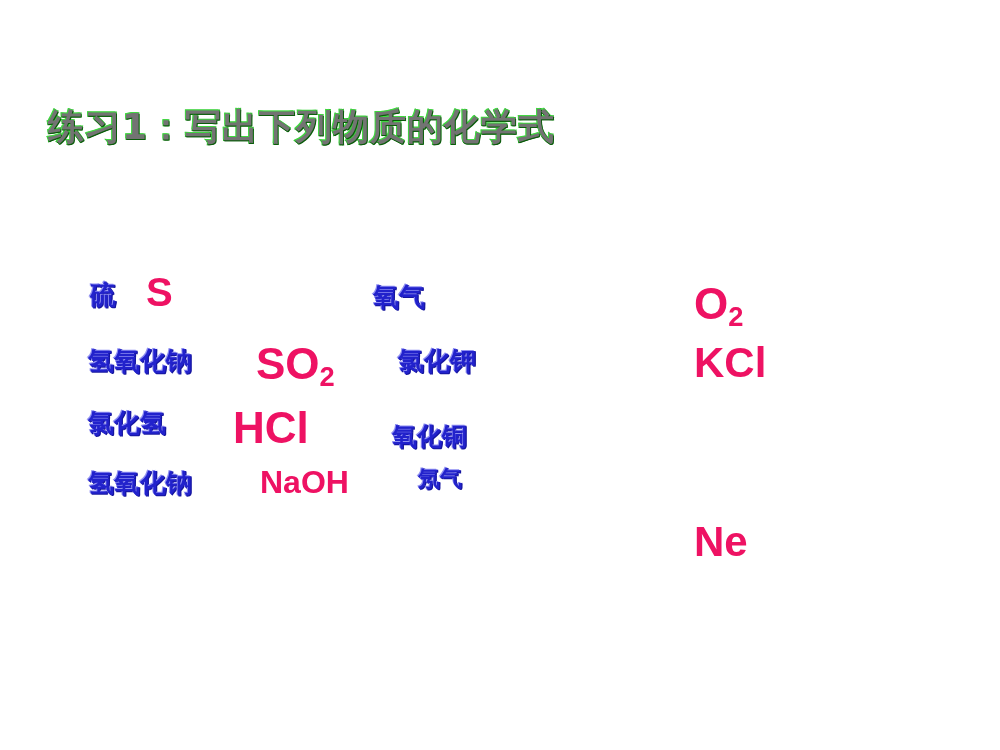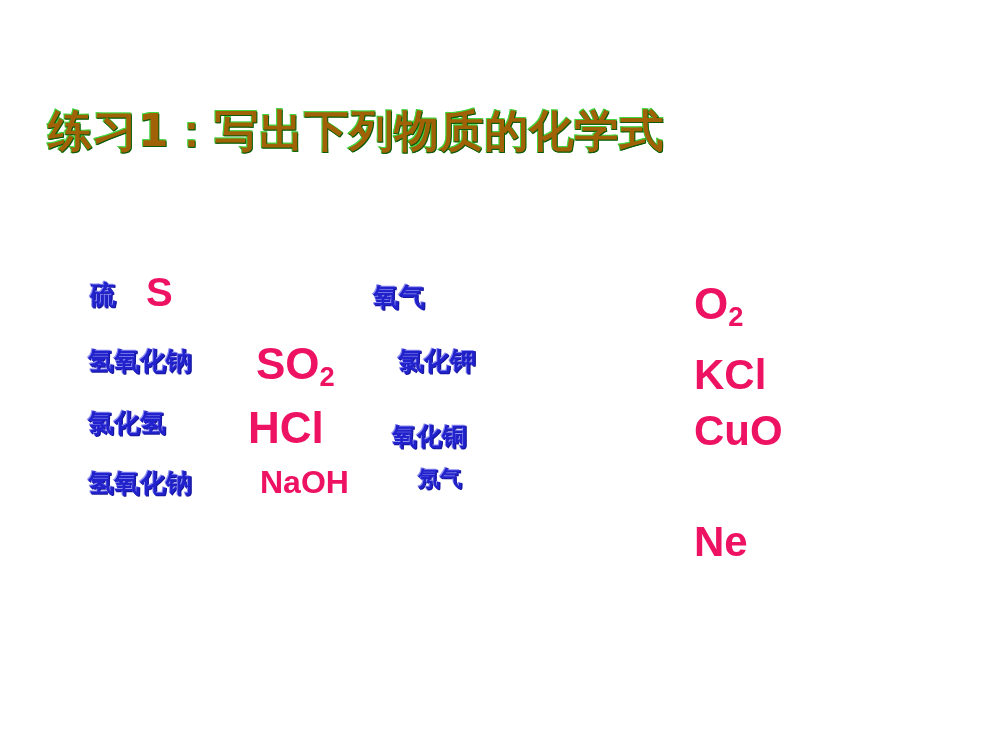--- a/index.html
+++ b/index.html
@@ -20,25 +20,25 @@
     height: 750px;
     background: #ffffff;
   }
 
   
   .slide-title {
     position: absolute;
     left: 48px;
     top: 108px;
     font-family: "DejaVu Sans", "Liberation Sans", sans-serif;
-    font-size: 44px;
+    font-size: 36px;
     font-weight: 700;
     letter-spacing: 1px;
     line-height: 1.05;
-    color: #a16207;
+    color: #737373;
     white-space: nowrap;
     -webkit-text-stroke: 1.6px #2ec42e;
     paint-order: stroke fill;
     text-shadow:
        1px  1px 0 #0a5c0a,
       -1px -1px 0 #3fd83f,
        0    1px 0 #0a5c0a;
   }
 
   
@@ -86,35 +86,34 @@
   <div class="cn-label" style="left:88px; top:406px; font-size:26px;">氯化氢</div>
 
   <div class="cn-label" style="left:88px; top:466px; font-size:26px;text-align:center;">氢氧化钠</div>
 
   <div class="formula" style="left:146px; top:272px; font-size:40px;">S</div>
 
   <div class="formula" style="left:256px; top:342px; font-size:44px;">
     <span>SO</span><sub>2</sub>
   </div>
 
-  <div class="formula" style="left:248px; top:406px; font-size:44px;">HCl</div>
+  <div class="formula" style="left:233px; top:406px; font-size:44px;">HCl</div>
 
   <div class="formula" style="left:260px; top:466px; font-size:32px;">NaOH</div>
 
   <div class="cn-label" style="left:373px; top:280px; font-size:26px;">氧气</div>
 
   <div class="cn-label" style="left:398px; top:344px; font-size:26px;">氯化钾</div>
 
   <div class="cn-label" style="left:392px; top:404px; font-size:25px;margin-top:16px;">氧化铜</div>
 
   <div class="cn-label" style="left:418px; top:464px; font-size:22px;">氖气</div>
 
   <div class="formula" style="left:694px; top:282px; font-size:44px;">
     <span>O</span><sub>2</sub>
   </div>
 
-  <div class="formula" style="left:694px; top:342px; font-size:42px;margin-top:12px;">KCl</div>
+  <div class="formula" style="left:694px; top:342px; font-size:42px;">KCl</div>
 
-  <div class="formula" style="left:694px; top:410px; font-size:42px;">CuO</div>
 
   <div class="formula" style="left:694px; top:492px; font-size:42px;margin-top:29px;">Ne</div>
 
 </div>
 
 </body></html>

